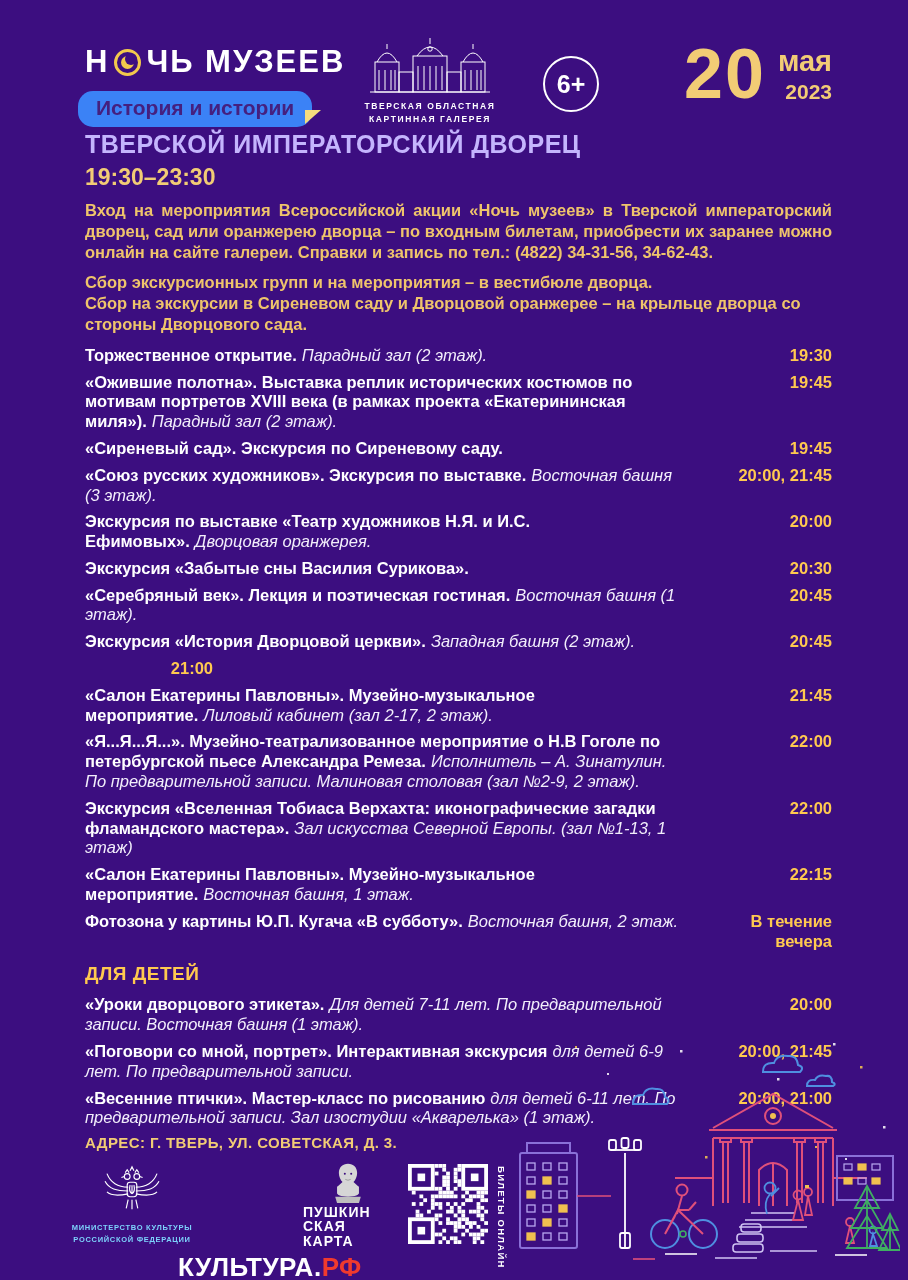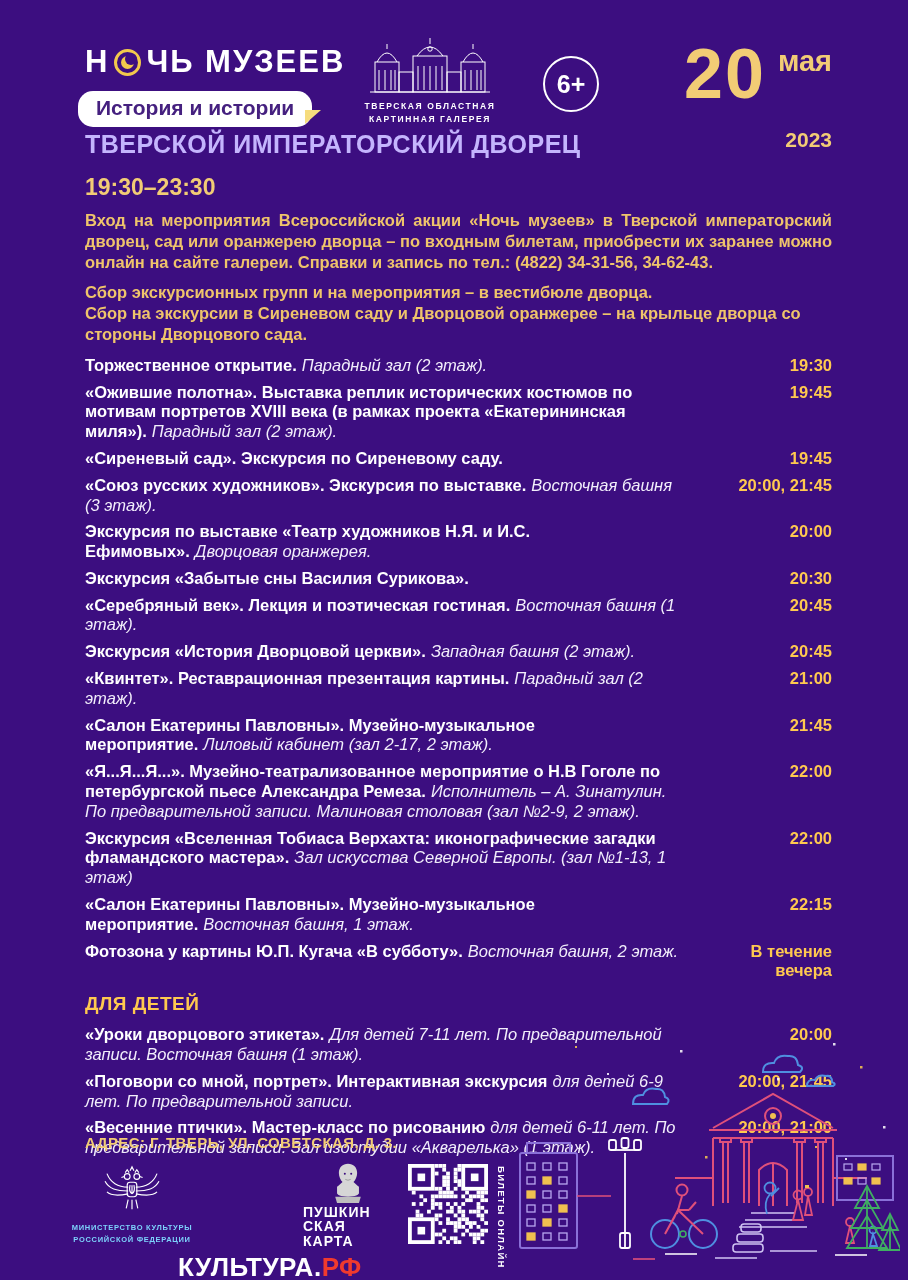--- a/index.html
+++ b/index.html
@@ -9,38 +9,38 @@
     font-family:"Liberation Sans",sans-serif;
     -webkit-font-smoothing:antialiased;
   }
   
   .logo-block{position:absolute;left:85px;top:44px;}
   .logo-title{display:flex;align-items:center;gap:3px;color:#fff;font-size:31px;font-weight:bold;letter-spacing:2px;}
   .moon{position:relative;width:27px;height:27px;border:3px solid #F2C94C;border-radius:50%;box-sizing:border-box;margin:0 2px;}
   .moon-disc{position:absolute;left:4px;top:4px;width:13px;height:13px;background:#F2C94C;border-radius:50%;}
   .moon-bite{position:absolute;left:8px;top:1px;width:12px;height:12px;background:#3C0E80;border-radius:50%;}
   .bubble{position:relative;display:inline-block;margin-top:11px;margin-left:-7px;
-    background:#ffffff;color:#45207F;font-size:21px;font-weight:bold;
+    background:#3b82f6;color:#45207F;font-size:21px;font-weight:bold;
     padding:5px 18px 7px;border-radius:15px;}
   .bubble:after{content:"";position:absolute;right:-9px;bottom:3px;width:0;height:0;
     border-left:16px solid #F6DC7D;border-bottom:14px solid transparent;}
   .gallery-block{position:absolute;left:352px;top:36px;width:156px;text-align:center;color:#fff;}
   .gallery-caption{font-size:8.5px;font-weight:bold;letter-spacing:1.6px;line-height:1.55;margin-top:2px;}
   .age-badge{position:absolute;left:543px;top:56px;width:56px;height:56px;border:2.5px solid #fff;
     border-radius:50%;box-sizing:border-box;display:flex;align-items:center;justify-content:center;
     color:#fff;font-size:25px;font-weight:bold;}
   .date-block{position:absolute;right:76px;top:42px;display:flex;gap:12px;color:#F2CC75;}
   .date-day{font-size:70px;font-weight:bold;line-height:0.92;letter-spacing:2px;}
-  .date-col{display:flex;flex-direction:column;padding-top:5px;gap:48px;}
+  .date-col{display:flex;flex-direction:column;padding-top:5px;}
   .date-month{font-size:29px;font-weight:bold;line-height:1;}
   .date-year{font-size:21px;font-weight:bold;line-height:1.2;align-self:flex-end;margin-top:3px;}
   
   .content{position:absolute;left:85px;top:130px;width:747px;}
   .venue-title{color:#c4b5fd;font-size:25px;font-weight:bold;letter-spacing:0.5px;}
-  .venue-hours{color:#F2CC75;font-size:23px;font-weight:bold;margin-top:15px;}
+  .venue-hours{color:#F2CC75;font-size:23px;font-weight:bold;margin-top:5px;}
   .intro{color:#EFC46B;font-size:16.5px;font-weight:bold;line-height:1.27;text-align:justify;margin-top:9px;}
   .intro-lines{text-align:left;}
   .intro-lines div{margin:0;}
   .events{margin-top:11px;}
   .event-row{display:flex;margin-bottom:7px;}
   .event-text{flex:1;padding-right:16px;font-size:16.5px;line-height:1.2;color:#fff;}
   .ev-bold{font-weight:bold;}
   .ev-italic{font-style:italic;font-weight:normal;color:#F2EEFB;margin-left:5px;}
   .event-time{width:128px;flex-shrink:0;text-align:right;color:#FFC94F;font-size:16.5px;font-weight:bold;line-height:1.2;}
   .kids-heading{color:#FFC94F;font-size:19px;font-weight:bold;letter-spacing:0.5px;margin:12px 0 10px;}
@@ -146,21 +146,20 @@
         </div>
       <div class="event-row">
           <div class="event-text"><span class="ev-bold">«Серебряный век». Лекция и поэтическая гостиная.</span><span class="ev-italic">Восточная башня (1 этаж).</span></div>
           <div class="event-time">20:45</div>
         </div>
       <div class="event-row">
           <div class="event-text"><span class="ev-bold">Экскурсия «История Дворцовой церкви».</span><span class="ev-italic">Западная башня (2 этаж).</span></div>
           <div class="event-time">20:45</div>
         </div>
       <div class="event-row">
-          <div class="event-text"><span class="ev-bold">«Квинтет». Реставрационная презентация картины.</span><span class="ev-italic">Парадный зал (2 этаж).</span></div>
           <div class="event-time">21:00</div>
         </div>
       <div class="event-row">
           <div class="event-text"><span class="ev-bold">«Салон Екатерины Павловны». Музейно-музыкальное мероприятие.</span><span class="ev-italic">Лиловый кабинет (зал 2-17, 2 этаж).</span></div>
           <div class="event-time">21:45</div>
         </div>
       <div class="event-row">
           <div class="event-text"><span class="ev-bold">«Я...Я...Я...». Музейно-театрализованное мероприятие о Н.В Гоголе по петербургской пьесе Александра Ремеза.</span><span class="ev-italic">Исполнитель – А. Зинатулин. По предварительной записи. Малиновая столовая (зал №2-9, 2 этаж).</span></div>
           <div class="event-time">22:00</div>
         </div>

